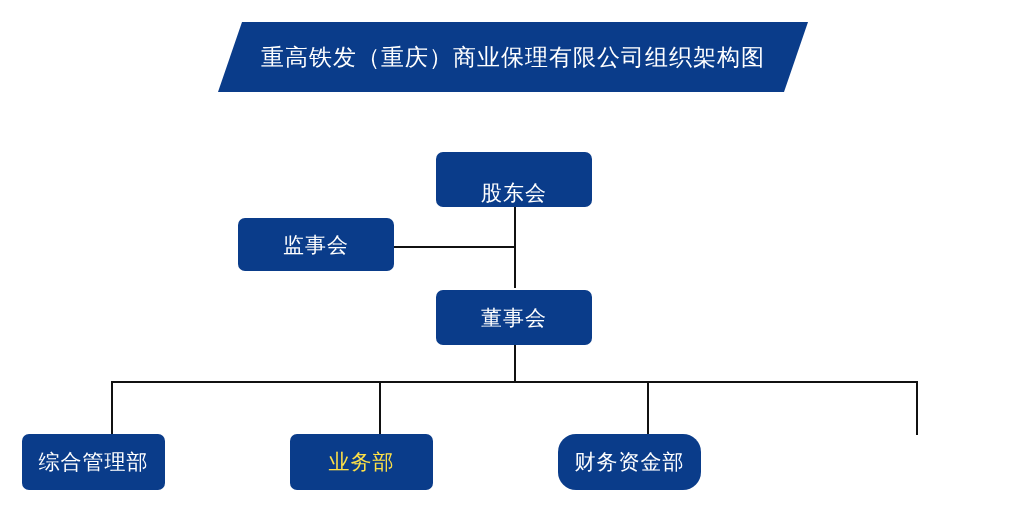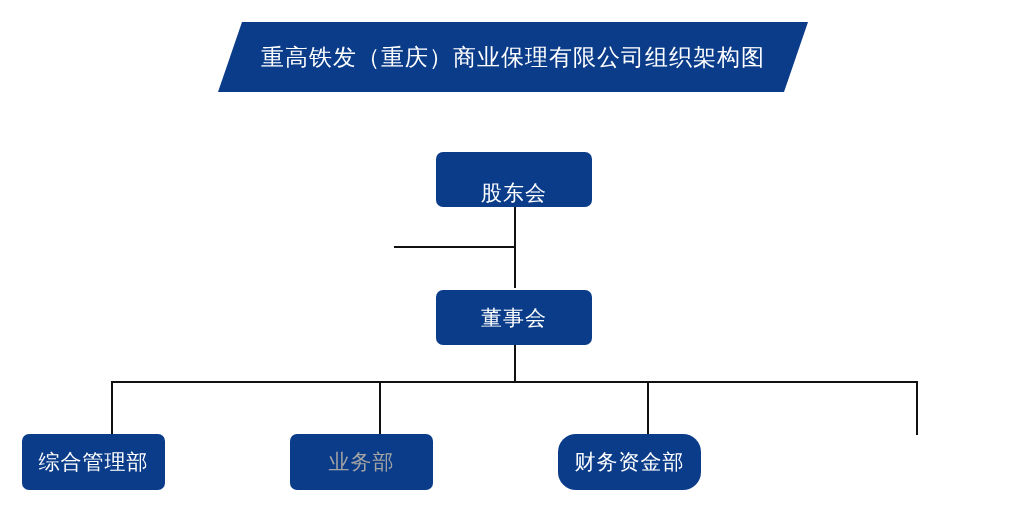--- a/index.html
+++ b/index.html
@@ -114,30 +114,33 @@
   <div class="line line-h bus" style="background: rgb(17, 17, 17);"></div>
   <div class="line line-v drop drop-0" style="background: rgb(17, 17, 17);"></div>
   <div class="line line-v drop drop-1" style="background: rgb(17, 17, 17);"></div>
   <div class="line line-v drop drop-2" style="background: rgb(17, 17, 17);"></div>
   <div class="line line-v drop drop-3" style="background: rgb(17, 17, 17);"></div>
 
   <div class="node node-shareholders" style="color: rgb(255, 255, 255);">
     <span>股东会</span>
   </div>
 
+  <div class="node node-supervisors" style="color: rgb(255, 255, 255);">
+    <span>监事会</span>
+  </div>
 
   <div class="node node-directors" style="color: rgb(255, 255, 255);">
     <span>董事会</span>
   </div>
 
   <div class="node node-dept dept-0" style="color: rgb(255, 255, 255);">
     <span>综合管理部</span>
   </div>
 
-  <div class="node node-dept dept-1" style="color: #a3a3a3;">
+  <div class="node node-dept dept-1" style="color: #fde047;">
     <span>业务部</span>
   </div>
 
   <div class="node node-dept dept-2" style="color: rgb(255, 255, 255); border-radius: 18px;">
     <span>财务资金部</span>
   </div>
 
 
 </div>
 

